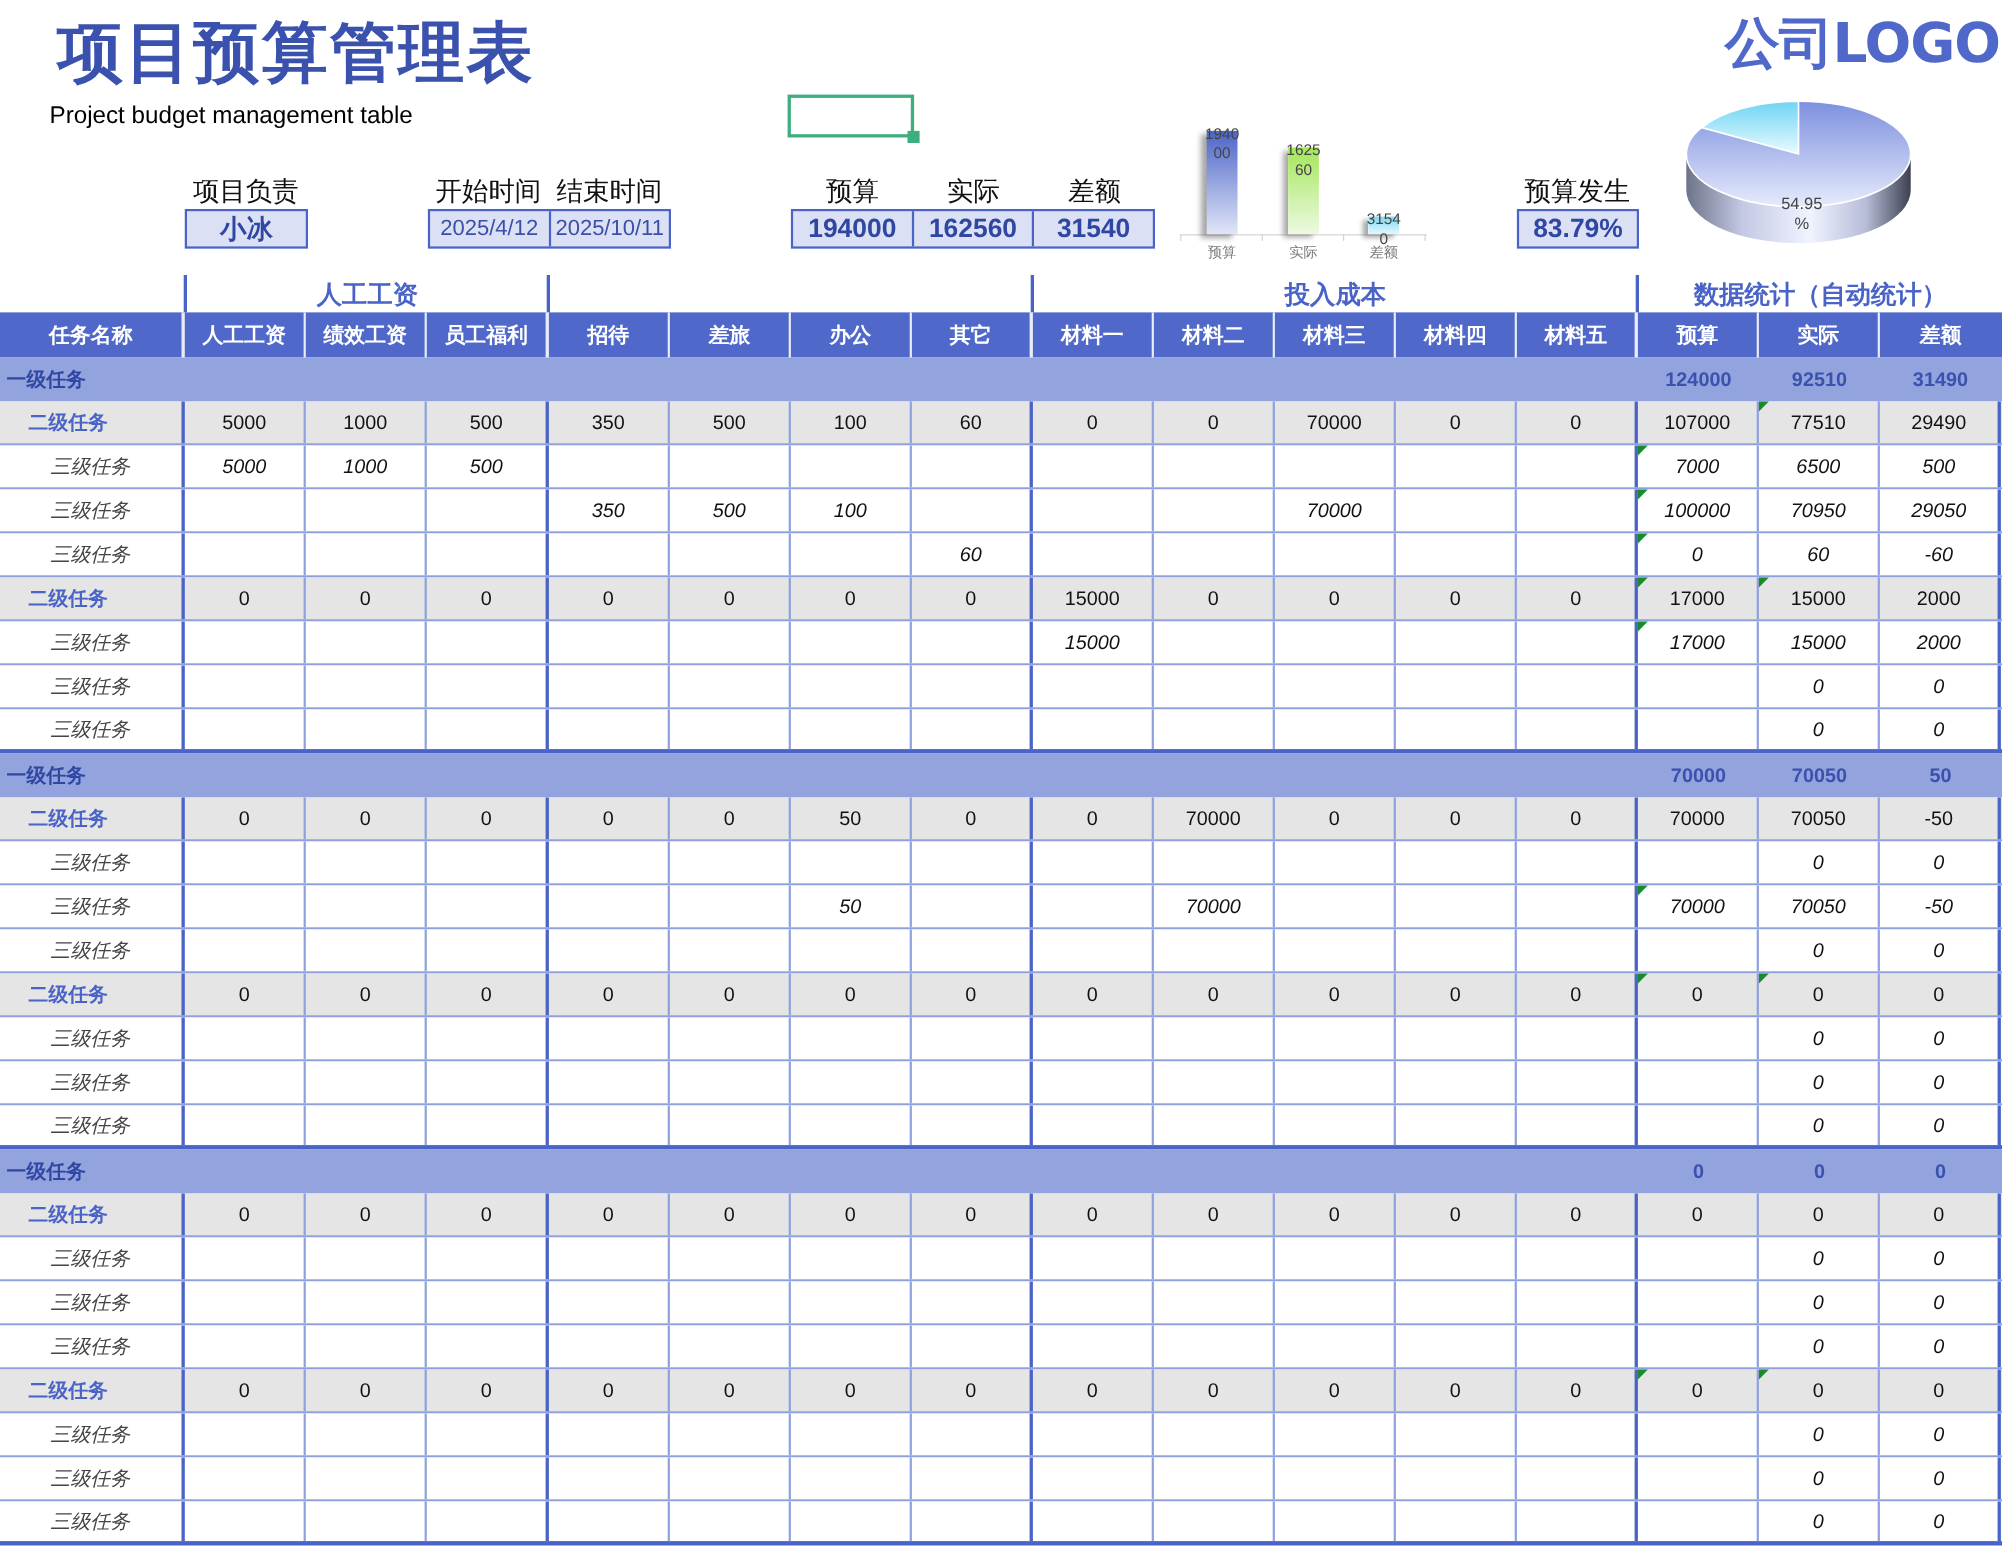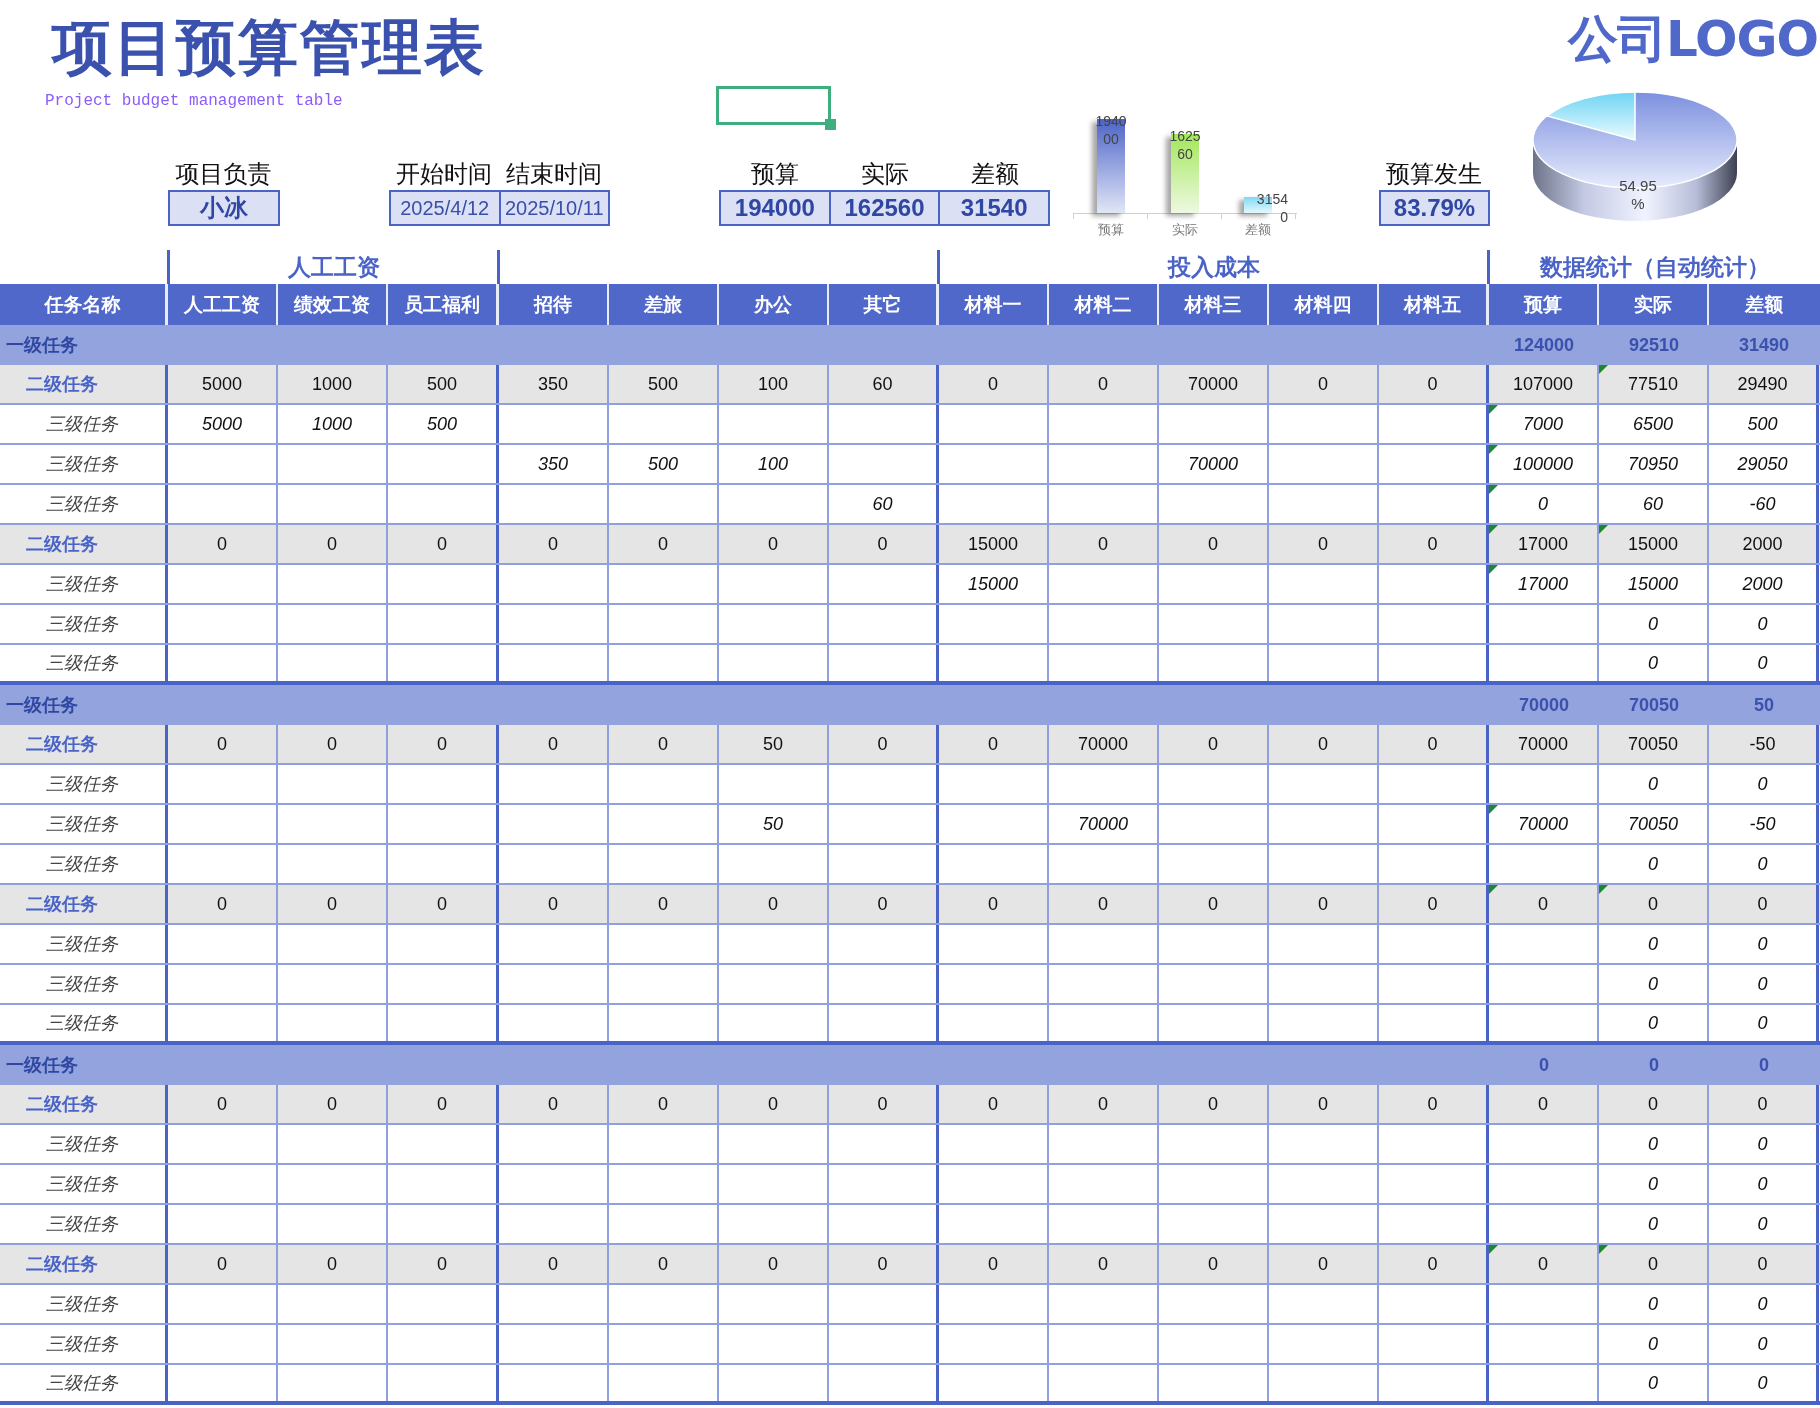--- a/index.html
+++ b/index.html
@@ -1,20 +1,20 @@
 <!DOCTYPE html>
 <html><head>
 <meta charset="utf-8">
 <style>
   * { box-sizing: border-box; margin: 0; padding: 0; }
   html, body { width: 1820px; height: 1408px; background: #ffffff; overflow: hidden; }
   body { position: relative; font-family: "Liberation Sans", "DejaVu Sans", sans-serif; color: #1a1a1a; }
 
   .title { position: absolute; left: 52px; top: 8px; font-size: 60px; font-weight: bold; color: #3a51ad; letter-spacing: 2px; font-family: "DejaVu Sans", sans-serif; }
-  .subtitle { position: absolute; left: 45px; top: 92px; font-size: 16px; color: #8b5cf6; font-family: Liberation Mono, monospace; }
+  .subtitle { position: absolute; left: 45px; top: 92px; font-size: 22px; color: #000000; }
   .logo { position: absolute; left: 1568px; top: 6px; font-size: 50px; font-weight: bold; color: #4f68c9; font-family: "DejaVu Sans", sans-serif; letter-spacing: -1px; }
 
   .sel-box { position: absolute; left: 716px; top: 86px; width: 115px; height: 39px; border: 3px solid #3fae7e; }
   .sel-handle { position: absolute; right: -8px; bottom: -8px; width: 11px; height: 11px; background: #3fae7e; }
 
   .info-label { position: absolute; top: 158px; font-size: 24px; color: #111; text-align: center; font-family: "DejaVu Sans", sans-serif; }
   .info-box { position: absolute; top: 190px; height: 36px; border: 2px solid #4a63c7; background: #dbe0f5; display: flex; }
   .info-cell { flex: 1; display: flex; align-items: center; justify-content: center; color: #2f47a3; font-size: 24px; font-weight: bold; border-right: 2px solid #4a63c7; }
   .info-cell:last-child { border-right: none; }
   .info-cell.light { font-weight: normal; font-size: 20px; color: #3a4fa8; }
@@ -113,21 +113,21 @@
   <div class="bc-tick" style="left:77px"></div>
   <div class="bc-tick" style="left:151px"></div>
   <div class="bc-tick" style="left:225px"></div>
 
   <div class="bc-bar" style="left:27px;top:41px;height:94px;background:linear-gradient(#4c64c8,#e1e6f6);"></div>
   <div class="bc-bar" style="left:101px;top:56px;height:79px;background:linear-gradient(#a3e75a,#eef9e2);"></div>
   <div class="bc-bar" style="left:174px;top:119px;height:16px;background:linear-gradient(#7fd9f6,#e6f8fd);"></div>
 
   <div class="bc-val" style="left:11px;top:2px;"><span>1940<br>00</span></div>
   <div class="bc-val" style="left:85px;top:17px;"><span>1625<br>60</span></div>
-  <div class="bc-val" style="left:158px;top:80px;text-align:right;"><span>3154<br>0</span></div>
+  <div class="bc-val" style="left:158px;top:80px;"><span>3154<br>0</span></div>
 
   <div class="bc-cat" style="left:11px;">预算</div>
   <div class="bc-cat" style="left:85px;">实际</div>
   <div class="bc-cat" style="left:158px;">差额</div>
 </div>
 
 <div class="pie">
   <svg width="215" height="145" viewBox="0 0 215 145">
     <defs>
       <linearGradient id="rim" x1="0" y1="0" x2="1" y2="0">

